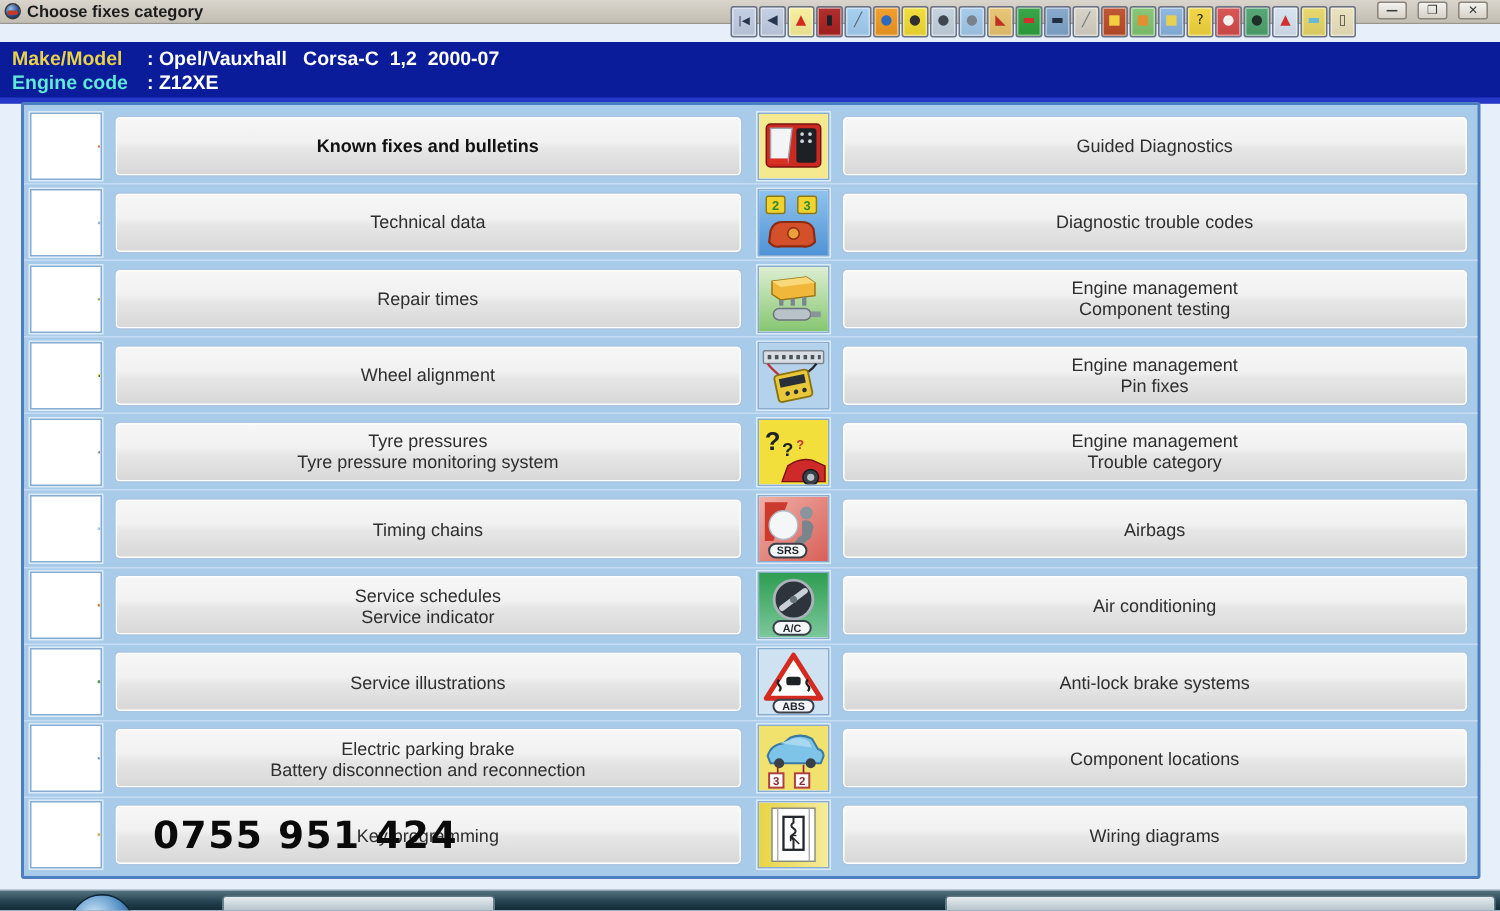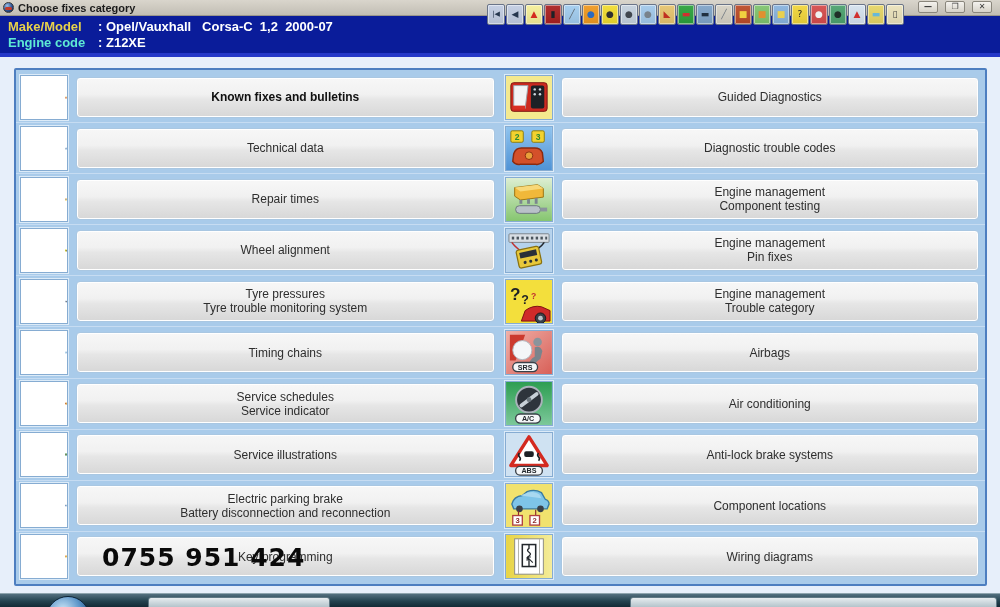--- a/index.html
+++ b/index.html
@@ -15,21 +15,21 @@
     border:1px solid #3a3a3a; position:relative; }
   .app-icon::after { content:""; position:absolute; left:1px; top:4px; width:7px; height:3px;
     background:#c43a2a; border-radius:2px; }
   .title-text { font-size:11px; font-weight:bold; color:#1c1c1c; }
   .winbtns { position:absolute; right:8px; top:1px; display:flex; gap:7px; }
   .winbtn { width:20px; height:12px; background:linear-gradient(#f4f2ee,#d6d2c8);
     border:1px solid #8a867c; border-radius:2px; font-size:8px; line-height:10px;
     text-align:center; color:#3a3a3a; font-weight:bold; font-family:"DejaVu Sans",sans-serif; }
 
   
-  .navy { position:absolute; left:0; top:16px; width:1000px; height:41px;
+  .navy { position:absolute; left:0; top:28px; width:1000px; height:41px;
     background:#0a1c9a; border-bottom:4px solid #2538c8; padding:3px 0 0 8px; }
   .navy .hrow { font-size:13px; font-weight:bold; line-height:16px; white-space:pre; }
   .hlabel { display:inline-block; width:90px; }
   .hsep { color:#fff; }
   .hval { color:#fff; }
 
   
   .toolbar { position:absolute; left:487px; top:4px; display:flex; gap:1px; z-index:5; }
   .tbi { width:18px; height:21px; border:1px solid #6a7488; border-radius:2px;
     display:flex; align-items:center; justify-content:center; font-size:9px;
@@ -353,21 +353,21 @@
               <circle cx="26" cy="27" r="1.5"></circle>
               <circle cx="34" cy="27" r="1.5"></circle>
             </g>
             <rect x="5" y="17" width="9" height="14" rx="2" fill="#cdd5dd" stroke="#6a747c"></rect>
             <circle cx="9.5" cy="21.5" r="3" fill="#eef2f6" stroke="#6a747c"></circle>
             <path d="M9.5 31 q0 7 9 7" fill="none" stroke="#6a747c" stroke-width="1.6"></path>
           </svg>
         </div>
         <div class="catbtn">
           <div class="line">Tyre pressures</div>
-          <div class="line">Tyre trouble monitoring system</div>
+          <div class="line">Tyre pressure monitoring system</div>
         </div>
       </div>
       <div class="half r">
         <div class="tile">
           <svg viewBox="0 0 48 45" xmlns="http://www.w3.org/2000/svg">
             <rect width="48" height="45" fill="#f3df3c"></rect>
             <text x="4" y="21" font-size="18" font-weight="bold" fill="#1d2126" font-family="Liberation Sans,sans-serif">?</text>
             <text x="16" y="25" font-size="13" font-weight="bold" fill="#1d2126" font-family="Liberation Sans,sans-serif">?</text>
             <text x="26" y="20" font-size="9" font-weight="bold" fill="#c03030" font-family="Liberation Sans,sans-serif">?</text>
             <path d="M16 43 l4 -11 q8 -6 17 -4 l9 4 v11 Z" fill="#cf2a2a" stroke="#7a1010"></path>

